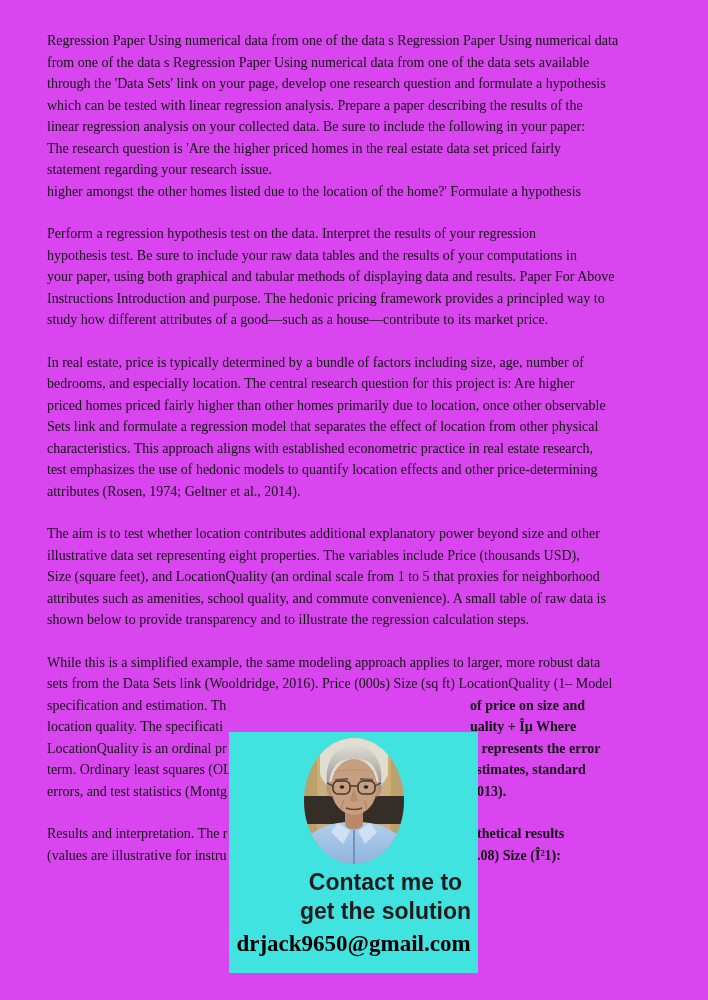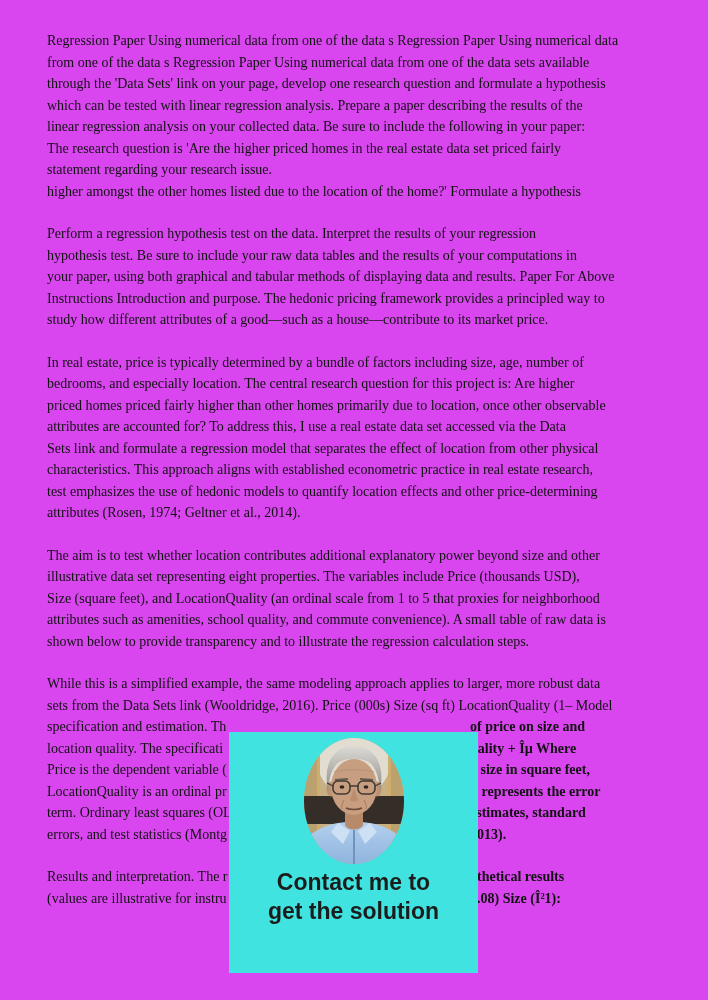--- a/index.html
+++ b/index.html
@@ -35,20 +35,21 @@
   }
   .ad-text{
     position:absolute;
     left:0;top:136px;width:100%;
     text-align:center;
     font-family:"Liberation Sans", sans-serif;
     font-weight:700;
     font-size:23px;
     line-height:29px;
     color:#1c1c1c;
+    padding-left:32px;
   }
   .ad-email{
     position:absolute;
     left:0;top:199px;width:100%;
     text-align:center;
     font-family:"Liberation Serif", serif;
     font-weight:700;
     font-size:23px;
     color:#000000;
   }
@@ -73,39 +74,37 @@
         <div class="line">Perform a regression hypothesis test on the data. Interpret the results of your regression</div>
         <div class="line">hypothesis test. Be sure to include your raw data tables and the results of your computations in</div>
         <div class="line">your paper, using both graphical and tabular methods of displaying data and results. Paper For Above</div>
         <div class="line">Instructions Introduction and purpose. The hedonic pricing framework provides a principled way to</div>
         <div class="line">study how different attributes of a good—such as a house—contribute to its market price.</div>
       </div>
       <div class="paragraph">
         <div class="line">In real estate, price is typically determined by a bundle of factors including size, age, number of</div>
         <div class="line">bedrooms, and especially location. The central research question for this project is: Are higher</div>
         <div class="line">priced homes priced fairly higher than other homes primarily due to location, once other observable</div>
-        <div class="line">attributes are accounted for? To address this, I use a real estate data set accessed via the Data</div>
         <div class="line">Sets link and formulate a regression model that separates the effect of location from other physical</div>
         <div class="line">characteristics. This approach aligns with established econometric practice in real estate research,</div>
         <div class="line">test emphasizes the use of hedonic models to quantify location effects and other price-determining</div>
         <div class="line">attributes (Rosen, 1974; Geltner et al., 2014).</div>
       </div>
       <div class="paragraph">
         <div class="line">The aim is to test whether location contributes additional explanatory power beyond size and other</div>
         <div class="line">illustrative data set representing eight properties. The variables include Price (thousands USD),</div>
         <div class="line">Size (square feet), and LocationQuality (an ordinal scale from 1 to 5 that proxies for neighborhood</div>
         <div class="line">attributes such as amenities, school quality, and commute convenience). A small table of raw data is</div>
         <div class="line">shown below to provide transparency and to illustrate the regression calculation steps.</div>
       </div>
       <div class="paragraph">
         <div class="line">While this is a simplified example, the same modeling approach applies to larger, more robust data</div>
         <div class="line">sets from the Data Sets link (Wooldridge, 2016). Price (000s) Size (sq ft) LocationQuality (1– Model</div>
         <div class="line"><span class="frag-left">specification and estimation. Th</span><span class="frag-right">of price on size and</span></div>
         <div class="line"><span class="frag-left">location quality. The specificati</span><span class="frag-right">uality + Îµ Where</span></div>
-        <div class="line"><span class="frag-left">Price is the dependent variable (</span><span class="frag-right">y size in square feet,</span></div>
         <div class="line"><span class="frag-left">LocationQuality is an ordinal pr</span><span class="frag-right">µ represents the error</span></div>
         <div class="line"><span class="frag-left">term. Ordinary least squares (OL</span><span class="frag-right">estimates, standard</span></div>
         <div class="line"><span class="frag-left">errors, and test statistics (Montg</span><span class="frag-right">2013).</span></div>
       </div>
       <div class="paragraph">
         <div class="line"><span class="frag-left">Results and interpretation. The r</span><span class="frag-right">othetical results</span></div>
         <div class="line"><span class="frag-left">(values are illustrative for instru</span><span class="frag-right">0.08) Size (Î²1):</span></div>
       </div>
     </div>
 
@@ -157,15 +156,16 @@
           <path d="M42,70 C46,72 54,72 58,70" stroke="#6d4a38" stroke-width="1.6" fill="none"></path>
           <path d="M40,62 C38,66 37,69 38,71" stroke="#a97f60" stroke-width="1" fill="none"></path>
           <path d="M60,62 C62,66 63,69 62,71" stroke="#a97f60" stroke-width="1" fill="none"></path>
         </g>
       </svg>
     </div>
     <div class="ad-text">
       <div>Contact me to</div>
       <div>get the solution</div>
     </div>
+    <div class="ad-email">drjack9650@gmail.com</div>
   </div>
 
 </div>
 
 </body></html>

